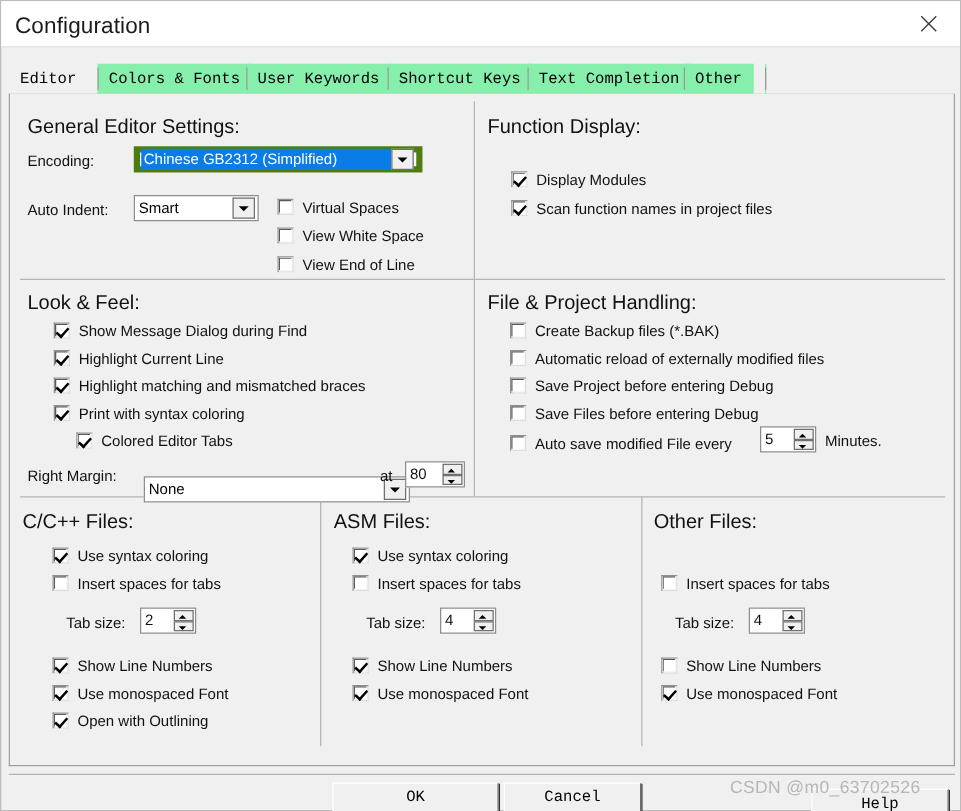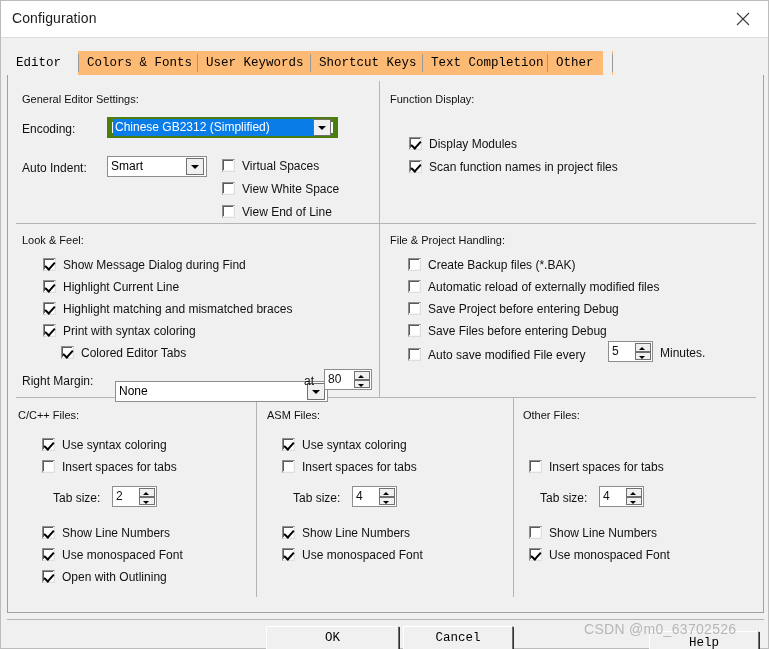--- a/index.html
+++ b/index.html
@@ -31,21 +31,21 @@
     position: absolute;
     left: 0; top: 0;
     width: 767px;
     height: 36px;
     background: #ffffff;
     border-bottom: 1px solid #dcdcdc;
   }
   .title-text {
     position: absolute;
     left: 11px; top: 9px;
-    font-size: 14px;
+    font-size: 18px;
     color: #1b1b1b;
     font-family: "Liberation Sans", sans-serif;
     letter-spacing: 0.1px;
   }
   .close-btn {
     position: absolute;
     right: 0; top: 0;
     width: 46px; height: 35px;
     cursor: pointer;
   }
@@ -59,21 +59,21 @@
     height: 25px;
     font-family: "Liberation Mono", monospace;
     font-size: 12.5px;
   }
   .tab {
     position: absolute;
     top: 0;
     height: 24px;
     line-height: 24px;
     padding: 0 9px;
-    background: #fdba74;
+    background: #86efac;
     color: #000;
     white-space: nowrap;
     cursor: pointer;
     box-sizing: border-box;
   }
   .tab .sep {
     position: absolute;
     left: 0; top: 3px;
     width: 1px; height: 18px;
     background: #9a9a9a;
@@ -113,21 +113,21 @@
     background: #b4b4b4;
   }
   .divider-h {
     position: absolute;
     height: 1px;
     background: #b4b4b4;
   }
 
   .grp-title {
     position: absolute;
-    font-size: 11px;
+    font-size: 16px;
     color: #111;
     white-space: nowrap;
   }
 
   
   .cbrow {
     position: absolute;
     height: 17px;
     display: flex;
     align-items: center;

